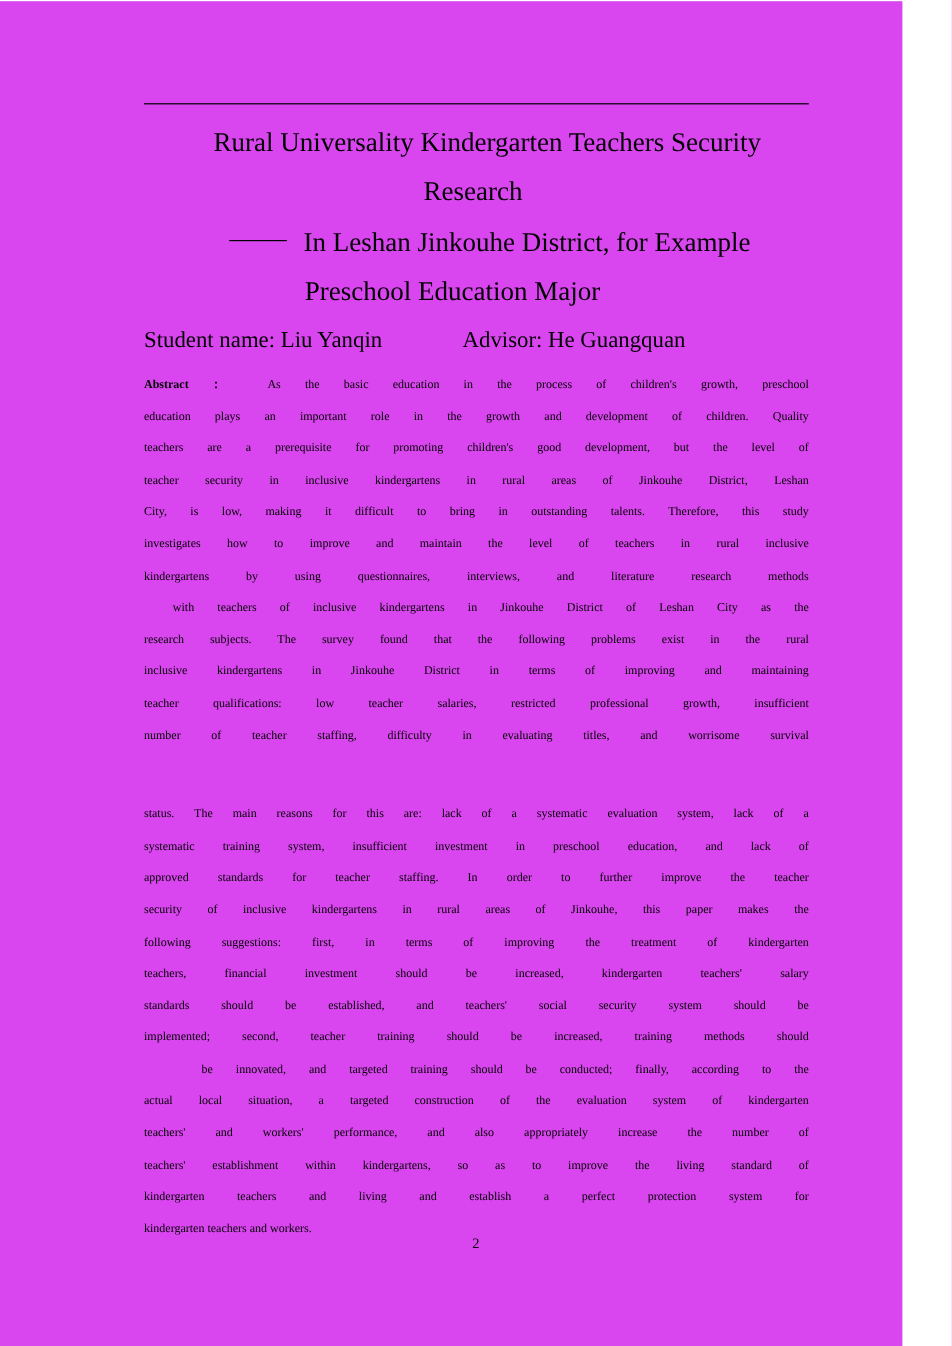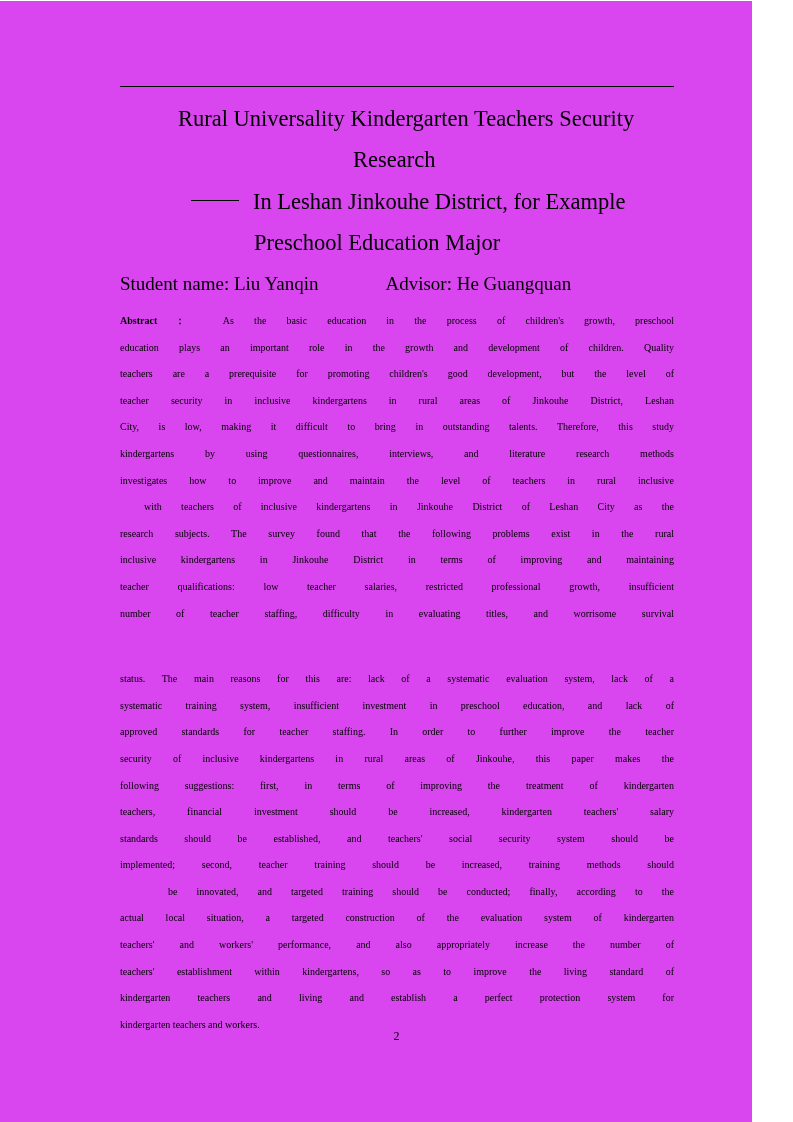--- a/index.html
+++ b/index.html
@@ -35,22 +35,22 @@
   <div class="meta-line">
     <span>Student name: Liu Yanqin</span><span class="advisor">Advisor: He Guangquan</span>
   </div>
 
   <div class="abstract" id="abstract">
       <div class="abs-line" style="white-space: normal;"><span class="abs-label">Abstract： </span><span>As the basic education in the process of children's growth, preschool</span></div>
       <div class="abs-line" style="white-space: normal;"><span>education plays an important role in the growth and development of children. Quality</span></div>
       <div class="abs-line" style="white-space: normal;"><span>teachers are a prerequisite for promoting children's good development, but the level of</span></div>
       <div class="abs-line" style="white-space: normal;"><span>teacher security in inclusive kindergartens in rural areas of Jinkouhe District, Leshan</span></div>
       <div class="abs-line" style="white-space: normal;"><span>City, is low, making it difficult to bring in outstanding talents. Therefore, this study</span></div>
+      <div class="abs-line" style="white-space: normal;"><span>investigates how to improve and maintain the level of teachers in rural inclusive</span></div>
       <div class="abs-line" style="white-space: normal;"><span>kindergartens by using questionnaires, interviews, and literature research methods</span></div>
-      <div class="abs-line" style="white-space: normal;"><span>investigates how to improve and maintain the level of teachers in rural inclusive</span></div>
       <div class="abs-line" style="white-space: normal; margin-left: 24px;"><span>with teachers of inclusive kindergartens in Jinkouhe District of Leshan City as the</span></div>
       <div class="abs-line" style="white-space: normal;"><span>research subjects. The survey found that the following problems exist in the rural</span></div>
       <div class="abs-line" style="white-space: normal;"><span>inclusive kindergartens in Jinkouhe District in terms of improving and maintaining</span></div>
       <div class="abs-line" style="white-space: normal;"><span>teacher qualifications: low teacher salaries, restricted professional growth, insufficient</span></div>
       <div class="abs-line" style="white-space: normal;"><span>number of teacher staffing, difficulty in evaluating titles, and worrisome survival</span></div>
       <div class="abs-line" style="white-space: normal; margin-top: 39px;"><span>status. The main reasons for this are: lack of a systematic evaluation system, lack of a</span></div>
       <div class="abs-line" style="white-space: normal;"><span>systematic training system, insufficient investment in preschool education, and lack of</span></div>
       <div class="abs-line" style="white-space: normal;"><span>approved standards for teacher staffing. In order to further improve the teacher</span></div>
       <div class="abs-line" style="white-space: normal;"><span>security of inclusive kindergartens in rural areas of Jinkouhe, this paper makes the</span></div>
       <div class="abs-line" style="white-space: normal;"><span>following suggestions: first, in terms of improving the treatment of kindergarten</span></div>

